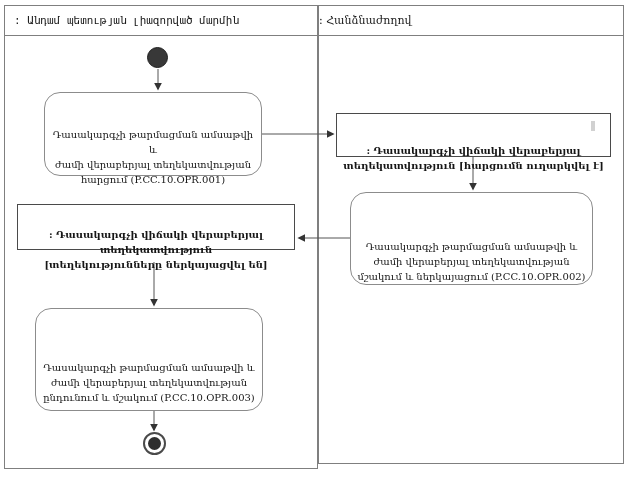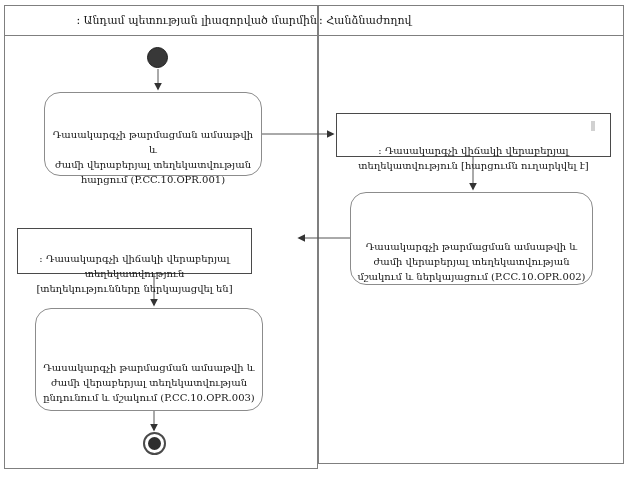--- a/index.html
+++ b/index.html
@@ -19,37 +19,38 @@
     box-sizing: border-box;
   }
   .lane-header {
     box-sizing: border-box;
     height: 30px;
     border-bottom: 1px solid #7f7f7f;
     display: flex;
     align-items: center;
     font-size: 11px;
   }
-  .lane-header.left-align { justify-content: flex-end; padding-left: 9px; }
+  .lane-header.left-align { justify-content: flex-start; padding-left: 9px; font-family: Liberation Mono, monospace; }
   .lane-header.center-align { justify-content: flex-start; }
   .node {
     position: absolute;
     box-sizing: border-box;
     background: #ffffff;
     display: flex;
     align-items: center;
     justify-content: center;
     text-align: center;
   }
   .action {
     border: 1px solid #8c8c8c;
     border-radius: 16px;
   }
   .object {
     border: 1px solid #4a4a4a;
+    font-weight: bold;
   }
   .node-label {
     white-space: pre-line;
     font-size: 10px;
     line-height: 1.5;
     padding: 0 4px;
     margin-top: 45px;
   }
   .terminal-start {
     position: absolute;
@@ -135,21 +136,21 @@
 տեղեկատվություն [հարցումն ուղարկվել է]</div>
     <span class="faint-mark"></span>
   </div>
 
   <div class="node action" style="left:350px; top:192px; width:243px; height:93px;">
     <div class="node-label">Դասակարգչի թարմացման ամսաթվի և
 ժամի վերաբերյալ տեղեկատվության
 մշակում և ներկայացում (P.CC.10.OPR.002)</div>
   </div>
 
-  <div class="node object" style="left:17px; top:228px; width:235px; height:46px;">
+  <div class="node object" style="left:17px; top:204px; width:278px; height:46px;">
     <div class="node-label">: Դասակարգչի վիճակի վերաբերյալ տեղեկատվություն
 [տեղեկությունները ներկայացվել են]</div>
   </div>
 
   <div class="node action" style="left:35px; top:308px; width:228px; height:103px;">
     <div class="node-label">Դասակարգչի թարմացման ամսաթվի և
 ժամի վերաբերյալ տեղեկատվության
 ընդունում և մշակում (P.CC.10.OPR.003)</div>
   </div>
 

